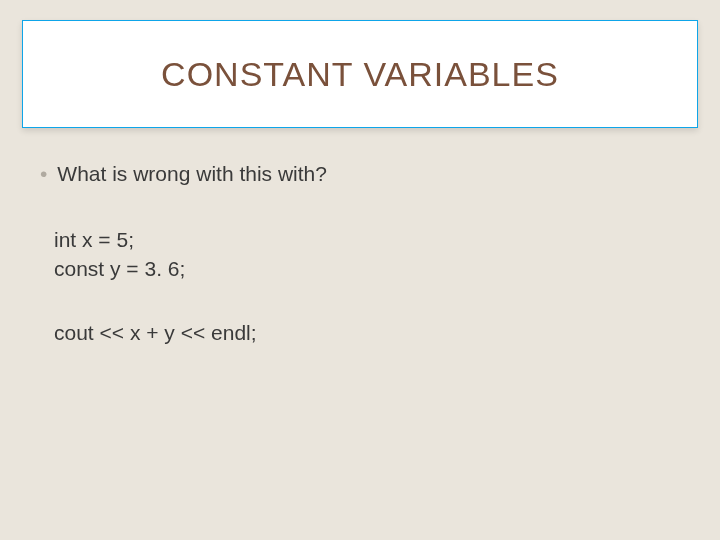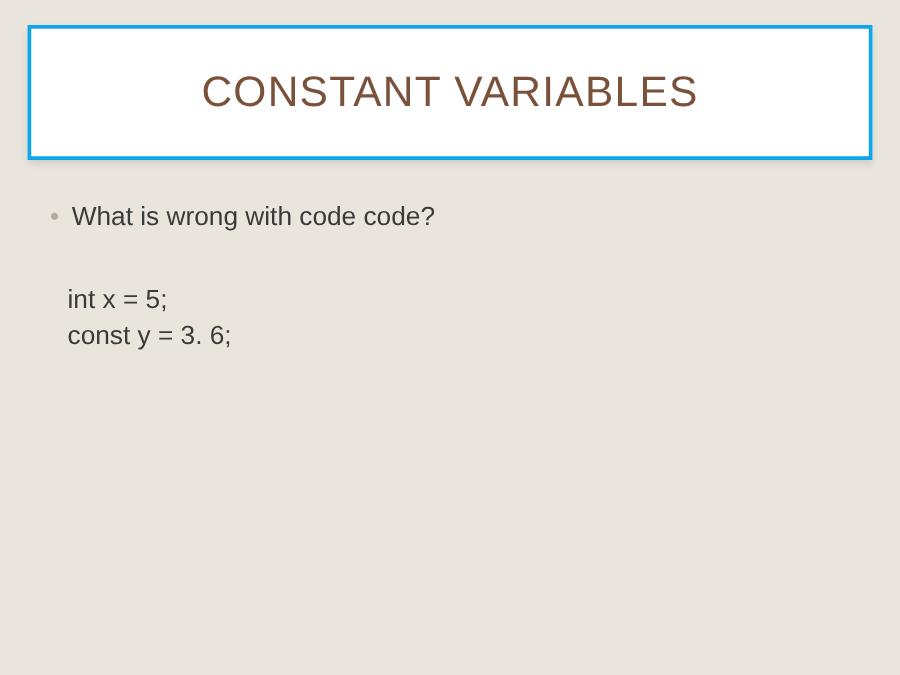--- a/index.html
+++ b/index.html
@@ -10,21 +10,21 @@
     position: relative;
     overflow: hidden;
   }
   .title-box {
     position: absolute;
     top: 20px;
     left: 22px;
     width: 676px;
     height: 108px;
     background: #ffffff;
-    border: 3px solid #0ea5e9;
+    border: 1px solid #0ea5e9;
     box-shadow: 0 3px 6px rgba(0,0,0,0.12);
     display: flex;
     align-items: center;
     justify-content: center;
   }
   .title-text {
     font-size: 34px;
     letter-spacing: 1px;
     color: #7a513b;
     font-weight: 400;
@@ -61,21 +61,24 @@
 </head>
 <body>
 
 <div class="title-box">
   <div class="title-text">CONSTANT VARIABLES</div>
 </div>
 
 <div class="content">
   <div class="bullet-row">
     <span class="bullet-dot">•</span>
-    <span>What is wrong with code code?</span>
+    <span>What is wrong with this with?</span>
   </div>
 
   <div class="code-block">
     <div class="code-line">int x = 5;</div>
     <div class="code-line">const y = 3. 6;</div>
   </div>
 
+  <div class="code-block">
+    <div class="code-line">cout &lt;&lt; x + y &lt;&lt; endl;</div>
+  </div>
 </div>
 
 </body></html>

